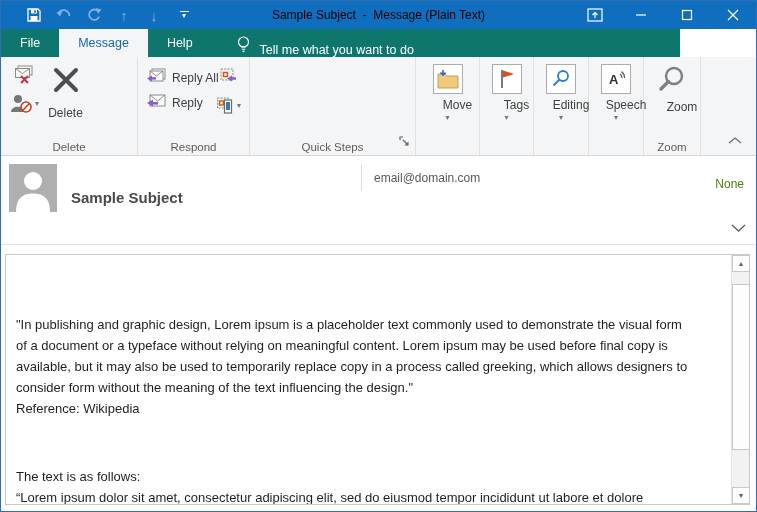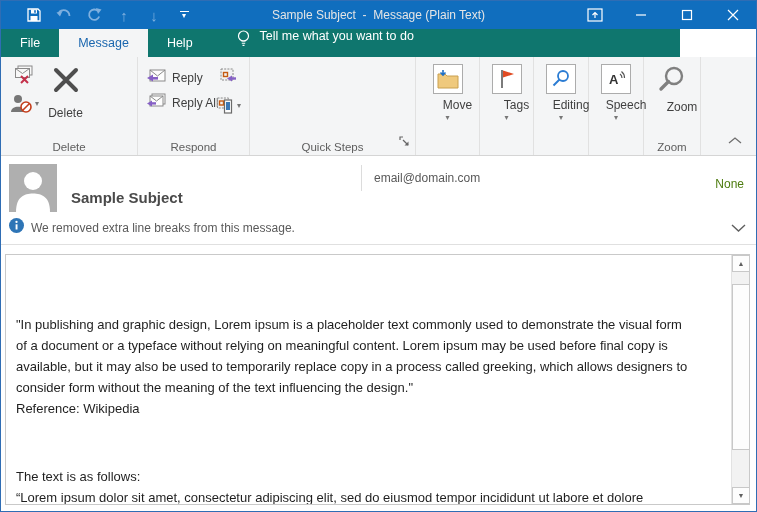--- a/index.html
+++ b/index.html
@@ -7,29 +7,29 @@
   .window { position:relative; width:757px; height:512px; border:1px solid #2F6DB4; overflow:hidden; background:#fff; }
 
   
   .titlebar { position:absolute; left:0; top:0; width:755px; height:28px; background:#106EBE; display:flex; align-items:center; }
   .qat { display:flex; align-items:center; gap:0; padding-left:18px; }
   .qat-btn { width:30px; height:26px; display:flex; align-items:center; justify-content:center; }
   .qat-arrow { color:#7FB0DF; font-size:15px; line-height:1; }
   .qat-more { display:flex; flex-direction:column; align-items:center; color:#fff; width:24px; }
   .qat-more .bar { width:9px; height:1.5px; background:#fff; margin-bottom:1px; }
   .qat-more .car { font-size:8px; line-height:6px; color:#fff; }
-  .win-title { position:absolute; left:0; right:0; text-align:center; color:#e5e5e5; font-size:12px; white-space:pre; pointer-events:none; }
+  .win-title { position:absolute; left:0; right:0; text-align:center; color:#000000; font-size:12px; white-space:pre; pointer-events:none; }
   .win-controls { position:absolute; right:0; top:0; height:28px; display:flex; align-items:center; }
   .wc-btn { width:46px; height:28px; display:flex; align-items:center; justify-content:center; }
 
   
   .tabrow { position:absolute; left:0; top:28px; width:679px; height:28px; background:#0f766e; display:flex; align-items:stretch; }
   .tab { padding:0 19px; display:flex; align-items:center; color:#fff; font-size:12.5px; }
   .tab.selected { background:#F4F5F6; color:#1A66AE; }
-  .tellme { display:flex; align-items:flex-start; color:#fff; font-size:12.5px; margin-left:24px; gap:9px; }
+  .tellme { display:flex; align-items:flex-end; color:#fff; font-size:12.5px; margin-left:24px; gap:9px; }
 
   
   .ribbon { position:absolute; left:0; top:56px; width:755px; height:99px; background:#F4F5F6; border-bottom:1px solid #D5D5D5; display:flex; }
   .rgroup { position:relative; height:98px; border-right:1px solid #E1E1E1; flex:none; }
   .glabel { position:absolute; bottom:2px; left:0; right:0; text-align:center; font-size:11.5px; color:#5E5E5E; }
   .bigbtn { display:flex; flex-direction:column; align-items:center; padding-top:7px; }
   .bigbtn .blabel { font-size:12px; color:#3F3F3F; margin-top:4px;padding-left:20px; }
   .caret { font-size:8px; color:#777; line-height:8px; margin-top:2px; }
   .boxicon { width:30px; height:30px; background:#fff; border:1px solid #ACACAC; display:flex; align-items:center; justify-content:center; }
 
@@ -192,40 +192,40 @@
         </div>
       </div>
       <div class="glabel">Delete</div>
     </div>
 
     <div class="rgroup" style="width:112px;">
       <div class="respond-rows">
         <div class="rrow">
           <span>
             <svg width="20" height="16" viewBox="0 0 20 16">
-                <rect x="4" y="2" width="15" height="11" fill="#FDFDFD" stroke="#8A8A8A"></rect>
-                <path d="M4 2 L11.5 8 L19 2" fill="none" stroke="#8A8A8A"></path>
-                <polygon points="1,10 7,6.5 7,13.5" fill="#8661C5"></polygon>
-                <rect x="6" y="9" width="6" height="2.6" fill="#8661C5"></rect>
-              </svg>
-          </span>
-          <span>Reply</span>
-        </div>
-        <div class="rrow">
-          <span>
-            <svg width="20" height="16" viewBox="0 0 20 16">
                 <rect x="6" y="1" width="13" height="10" fill="#FDFDFD" stroke="#8A8A8A"></rect>
                 <rect x="4" y="3" width="13" height="10" fill="#FDFDFD" stroke="#8A8A8A"></rect>
                 <path d="M4 3 L10.5 8 L17 3" fill="none" stroke="#8A8A8A"></path>
                 <polygon points="1,10.5 6,7.5 6,13.5" fill="#8661C5"></polygon>
                 <rect x="5" y="9.2" width="5" height="2.4" fill="#8661C5"></rect>
               </svg>
           </span>
           <span>Reply All</span>
         </div>
+        <div class="rrow">
+          <span>
+            <svg width="20" height="16" viewBox="0 0 20 16">
+                <rect x="4" y="2" width="15" height="11" fill="#FDFDFD" stroke="#8A8A8A"></rect>
+                <path d="M4 2 L11.5 8 L19 2" fill="none" stroke="#8A8A8A"></path>
+                <polygon points="1,10 7,6.5 7,13.5" fill="#8661C5"></polygon>
+                <rect x="6" y="9" width="6" height="2.6" fill="#8661C5"></rect>
+              </svg>
+          </span>
+          <span>Reply</span>
+        </div>
       </div>
       <div class="respond-minis">
         <div class="mini">
           <svg width="18" height="17" viewBox="0 0 18 17">
               <rect x="2" y="2" width="12" height="11" fill="#F2F2F2" stroke="#8A8A8A" stroke-dasharray="2 1.2"></rect>
               <rect x="4.5" y="5.5" width="4" height="4" fill="none" stroke="#C55A11" stroke-width="1.4"></rect>
               <polygon points="8,11.5 13,8.5 13,14.5" fill="#8661C5"></polygon>
               <rect x="12" y="10.3" width="5" height="2.4" fill="#8661C5"></rect>
             </svg>
         </div>
@@ -332,30 +332,20 @@
       <svg width="48" height="48" viewBox="0 0 48 48">
           <rect width="48" height="48" fill="#AFAFAF"></rect>
           <circle cx="24" cy="17" r="9" fill="#fff"></circle>
           <path d="M7 48 C7 33 15 29.5 24 29.5 C33 29.5 41 33 41 48 Z" fill="#fff"></path>
         </svg>
     </div>
     <div class="subject">Sample Subject</div>
     <div class="hdr-divider"></div>
     <div class="hdr-email">email@domain.com</div>
     <div class="hdr-none">None</div>
-    <div class="infobar">
-      <span>
-        <svg width="15" height="15" viewBox="0 0 15 15">
-            <circle cx="7.5" cy="7.5" r="7.5" fill="#2E75B6"></circle>
-            <rect x="6.6" y="6.3" width="1.9" height="5.2" fill="#fff"></rect>
-            <circle cx="7.5" cy="3.9" r="1.15" fill="#fff"></circle>
-          </svg>
-      </span>
-      <span class="infotext">We removed extra line breaks from this message.</span>
-    </div>
     <div class="hdr-chevron">
       <svg width="15" height="10" viewBox="0 0 15 10">
           <polyline points="1,2 7.5,8 14,2" fill="none" stroke="#5F5F5F" stroke-width="1.4"></polyline>
         </svg>
     </div>
   </div>
 
   <div class="bodyarea">
     <div class="bodybox">
       <div class="bodytext">

